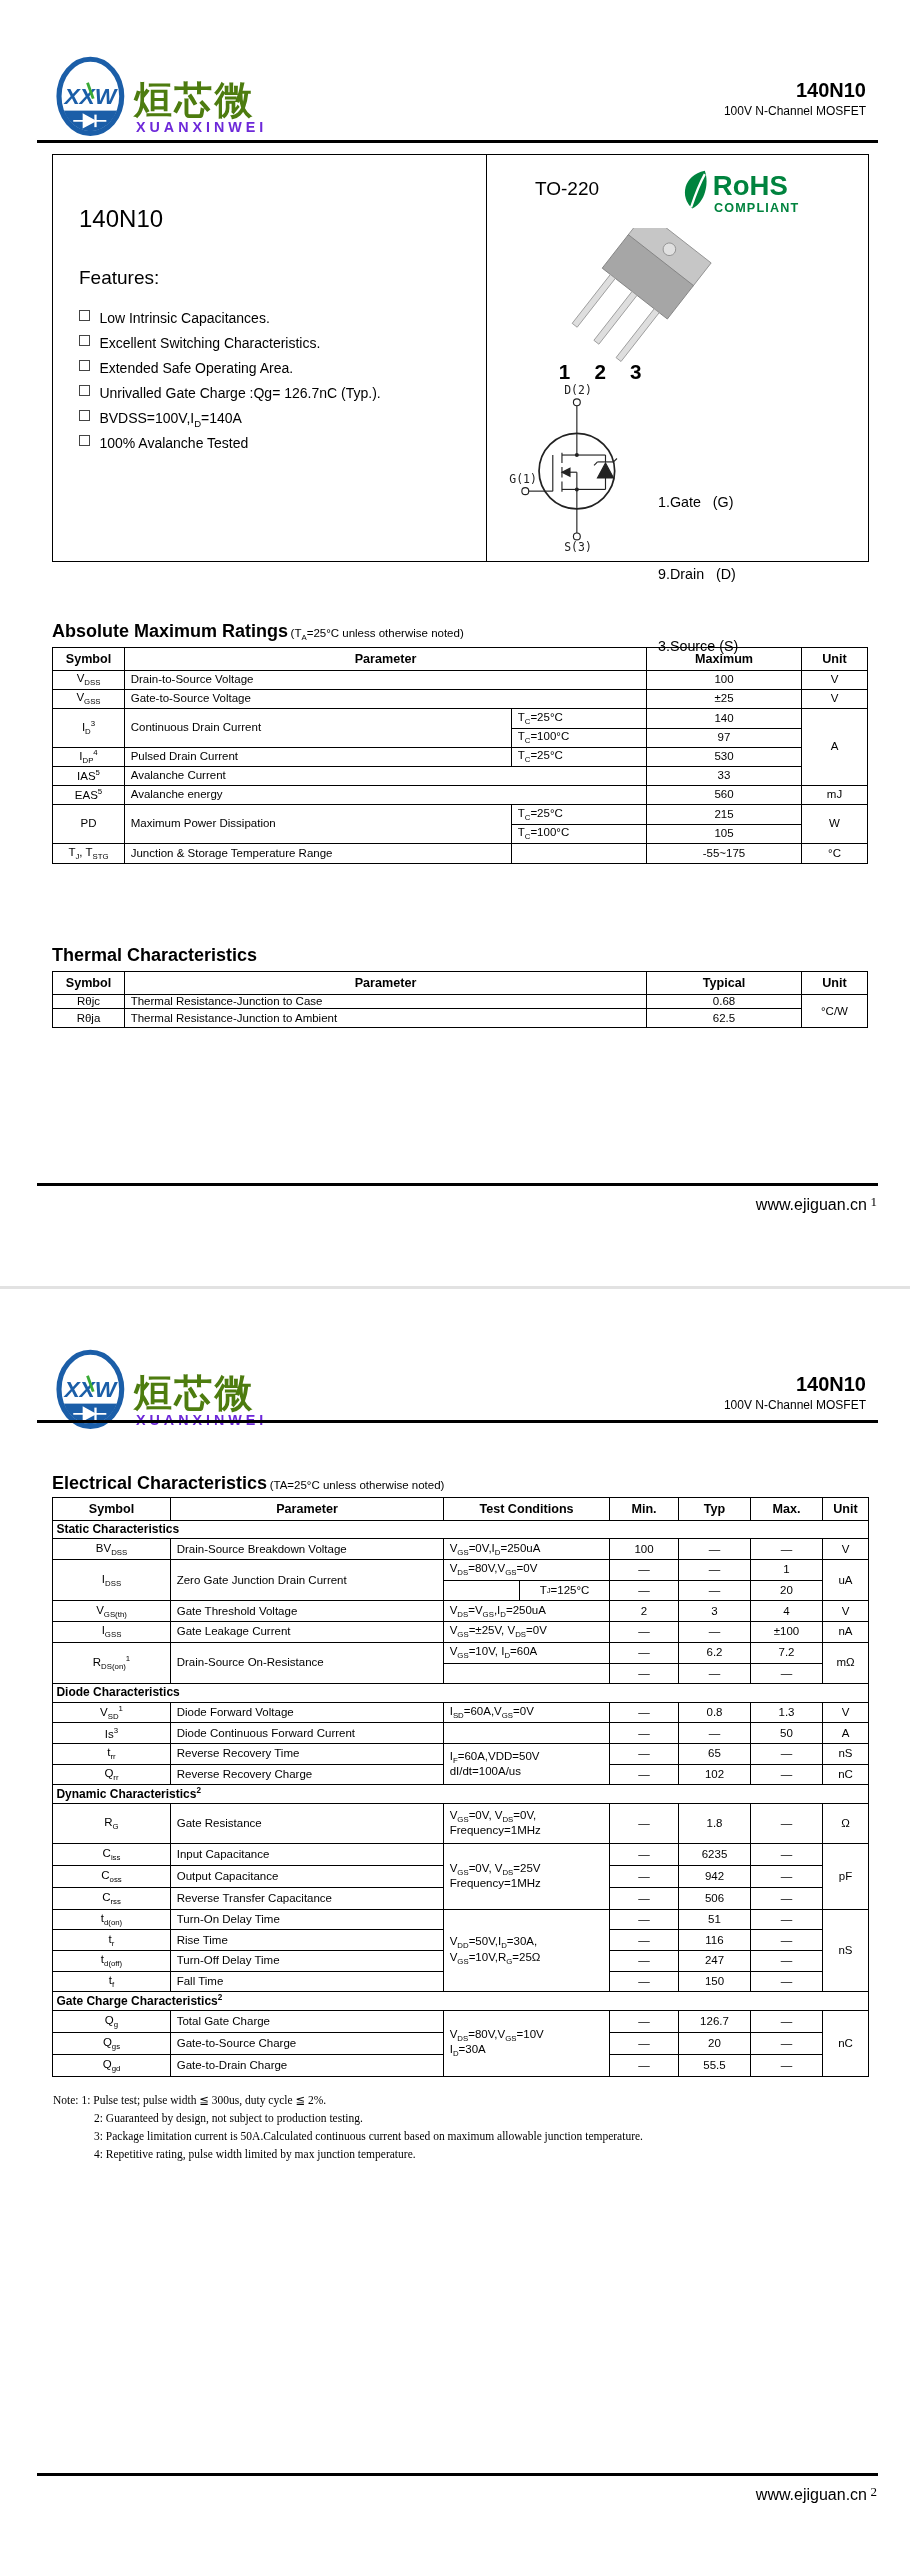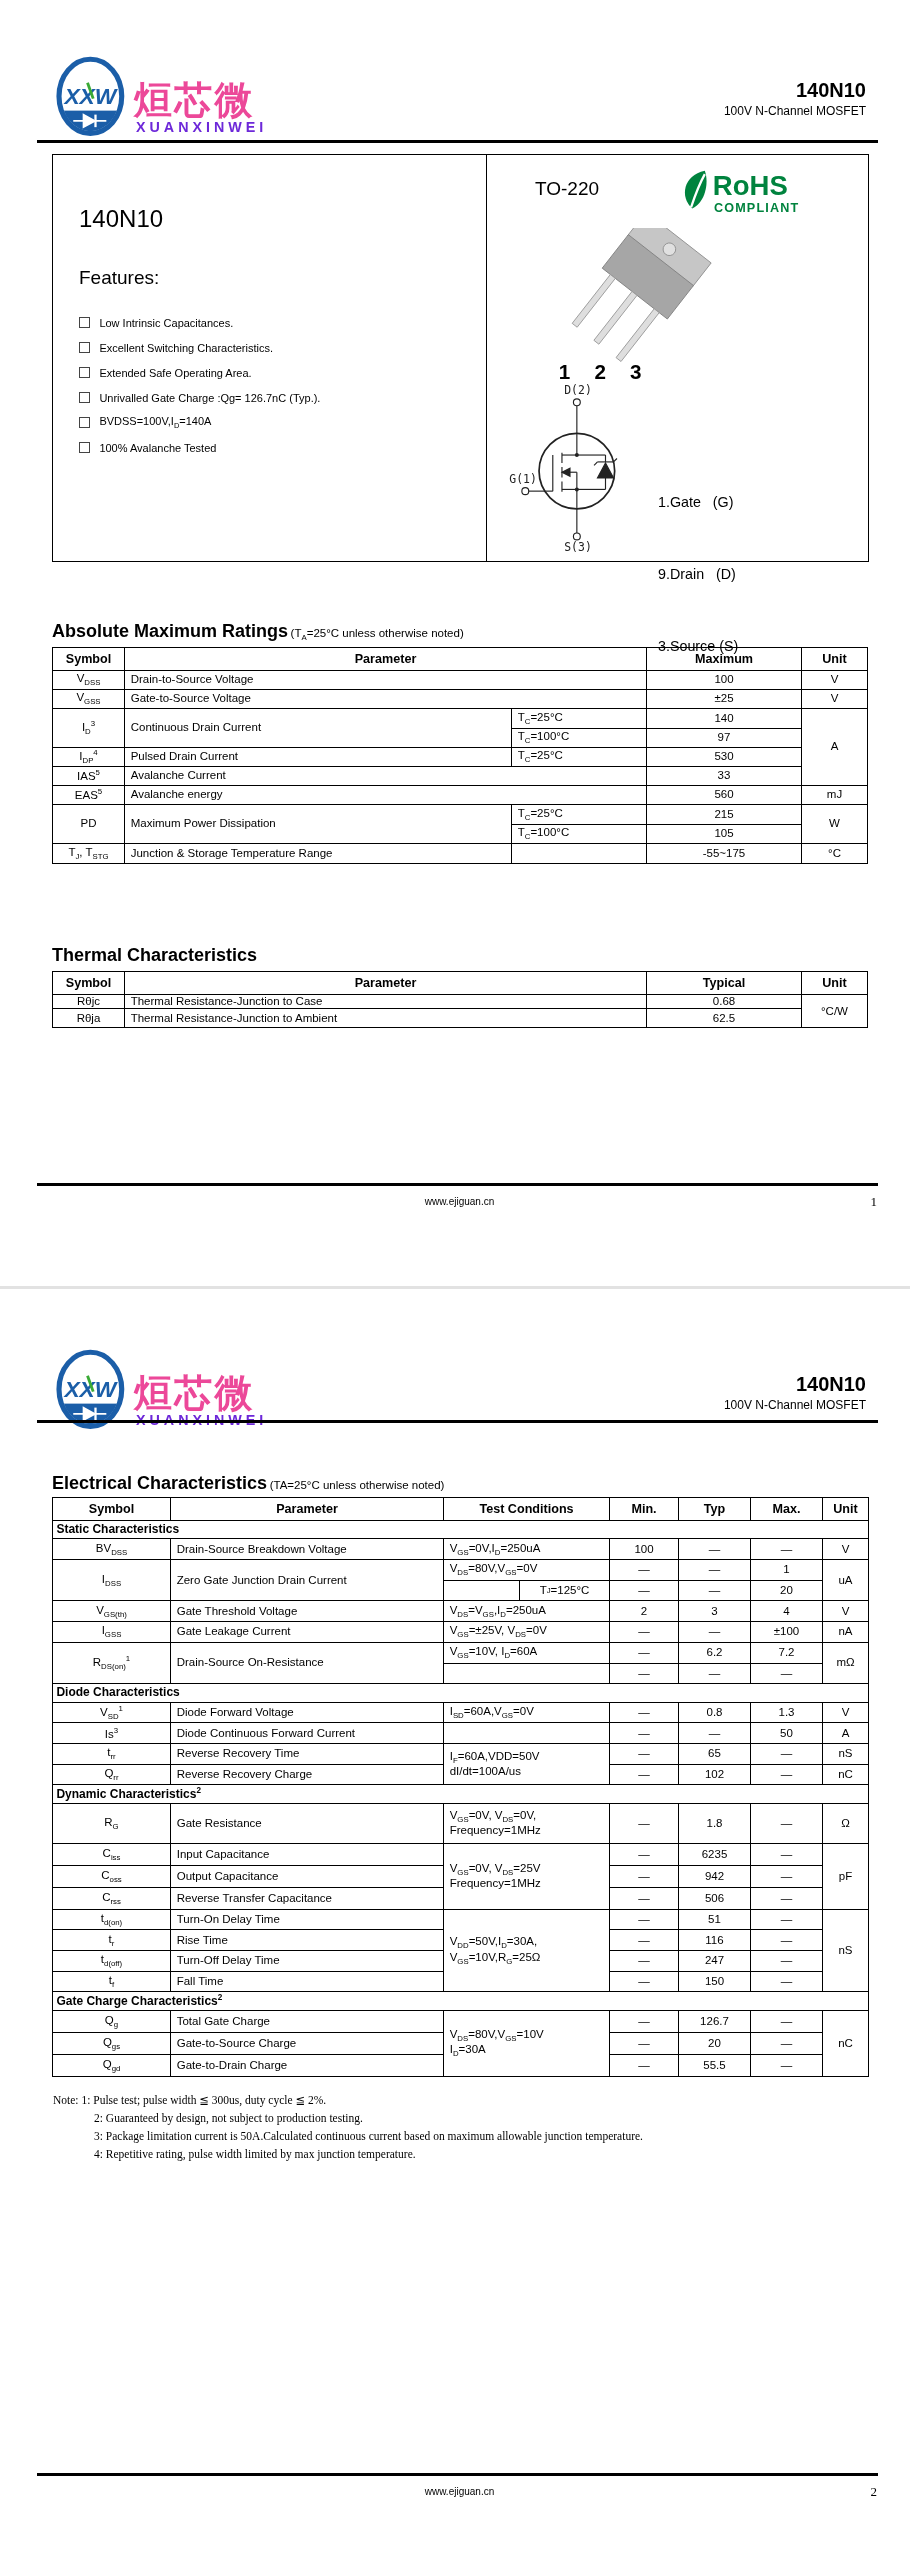--- a/index.html
+++ b/index.html
@@ -4,34 +4,34 @@
 <style>
   html,body{margin:0;padding:0;background:#ffffff;}
   body{width:910px;height:2576px;position:relative;font-family:"Liberation Sans",sans-serif;color:#000;}
   .page{position:absolute;left:0;width:910px;height:1288px;background:#fff;overflow:hidden;}
   #pg1{top:0;} #pg2{top:1288px;}
   .page-gap{position:absolute;left:0;top:1286px;width:910px;height:3.4px;background:#e2e2e2;}
 
   
   .brand{position:absolute;left:55px;top:55px;width:264px;height:86px;}
   .brand svg{position:absolute;left:0;top:0;}
-  .brand-cn{position:absolute;left:79px;top:19.5px;font-size:38px;font-weight:700;letter-spacing:2.3px;color:#ec4899;}
+  .brand-cn{position:absolute;left:79px;top:19.5px;font-size:38px;font-weight:700;letter-spacing:2.3px;color:#4d7c0f;}
   .brand-en{position:absolute;left:81px;top:64px;font-size:14.3px;font-weight:600;letter-spacing:4px;color:#6d28d9;}
   .head-title{position:absolute;right:44px;top:79px;width:344px;text-align:right;}
   .head-part{font-size:20px;font-weight:700;line-height:1.1;}
   .head-sub{font-size:12px;margin-top:3.4px;}
   .head-rule{position:absolute;left:37px;top:140px;width:841px;height:2.9px;background:#000;}
 
   
   .fbox{position:absolute;left:52px;top:154px;width:815px;height:406px;border:1.1px solid #000;}
   .fbox-div{position:absolute;left:433px;top:0;width:1.1px;height:100%;background:#000;}
   .f-part{position:absolute;left:26px;top:50px;font-size:24px;}
   .f-head{position:absolute;left:26px;top:112px;font-size:19px;}
   .f-list{position:absolute;left:26px;top:155px;width:379px;}
-  .f-item{height:25px;font-size:11px;display:flex;align-items:center;}
+  .f-item{height:25px;font-size:14px;display:flex;}
   .chk{display:inline-block;width:9.2px;height:9.2px;border:1.1px solid #444;margin-right:9.2px;flex:0 0 auto;}
   .pk-name{position:absolute;left:482px;top:23px;font-size:19px;}
   .rohs{position:absolute;left:622px;top:11.5px;}
   .pkg{position:absolute;left:453px;top:73px;}
   .msym{position:absolute;left:456px;top:229px;}
   .legend{position:absolute;left:605px;top:287px;font-size:14.3px;line-height:24px;white-space:pre;}
 
   
   .sect{position:absolute;left:52px;white-space:nowrap;}
   .sect .t{font-size:18px;font-weight:700;}
@@ -52,21 +52,21 @@
   .split-r{flex:1;display:flex;align-items:center;justify-content:center;}
   sub{font-size:0.68em;} sup{font-size:0.68em;}
 
   
   .notes{position:absolute;left:53px;top:2091px;width:826px;font-family:"Liberation Serif",serif;font-size:11.5px;line-height:18px;}
   .note-line{padding-left:41px;}
   .note-line.first{padding-left:0;}
 
   
   .pfoot-rule{position:absolute;left:37px;top:1183px;width:841px;height:2.9px;background:#000;}
-  .pfoot-site{position:absolute;left:52px;top:1196px;width:815px;text-align:center;font-size:10px;}
+  .pfoot-site{position:absolute;left:52px;top:1196px;width:815px;text-align:right;font-size:16px;}
   .pfoot-num{position:absolute;left:843px;top:1194px;width:34px;text-align:right;font-size:13px;font-family:"Liberation Serif",serif;}
 </style>
 </head>
 <body>
 
 <div class="page" id="pg1">
 
   <div class="brand">
     <svg width="73" height="85" viewBox="0 0 128 148">
       <defs>

